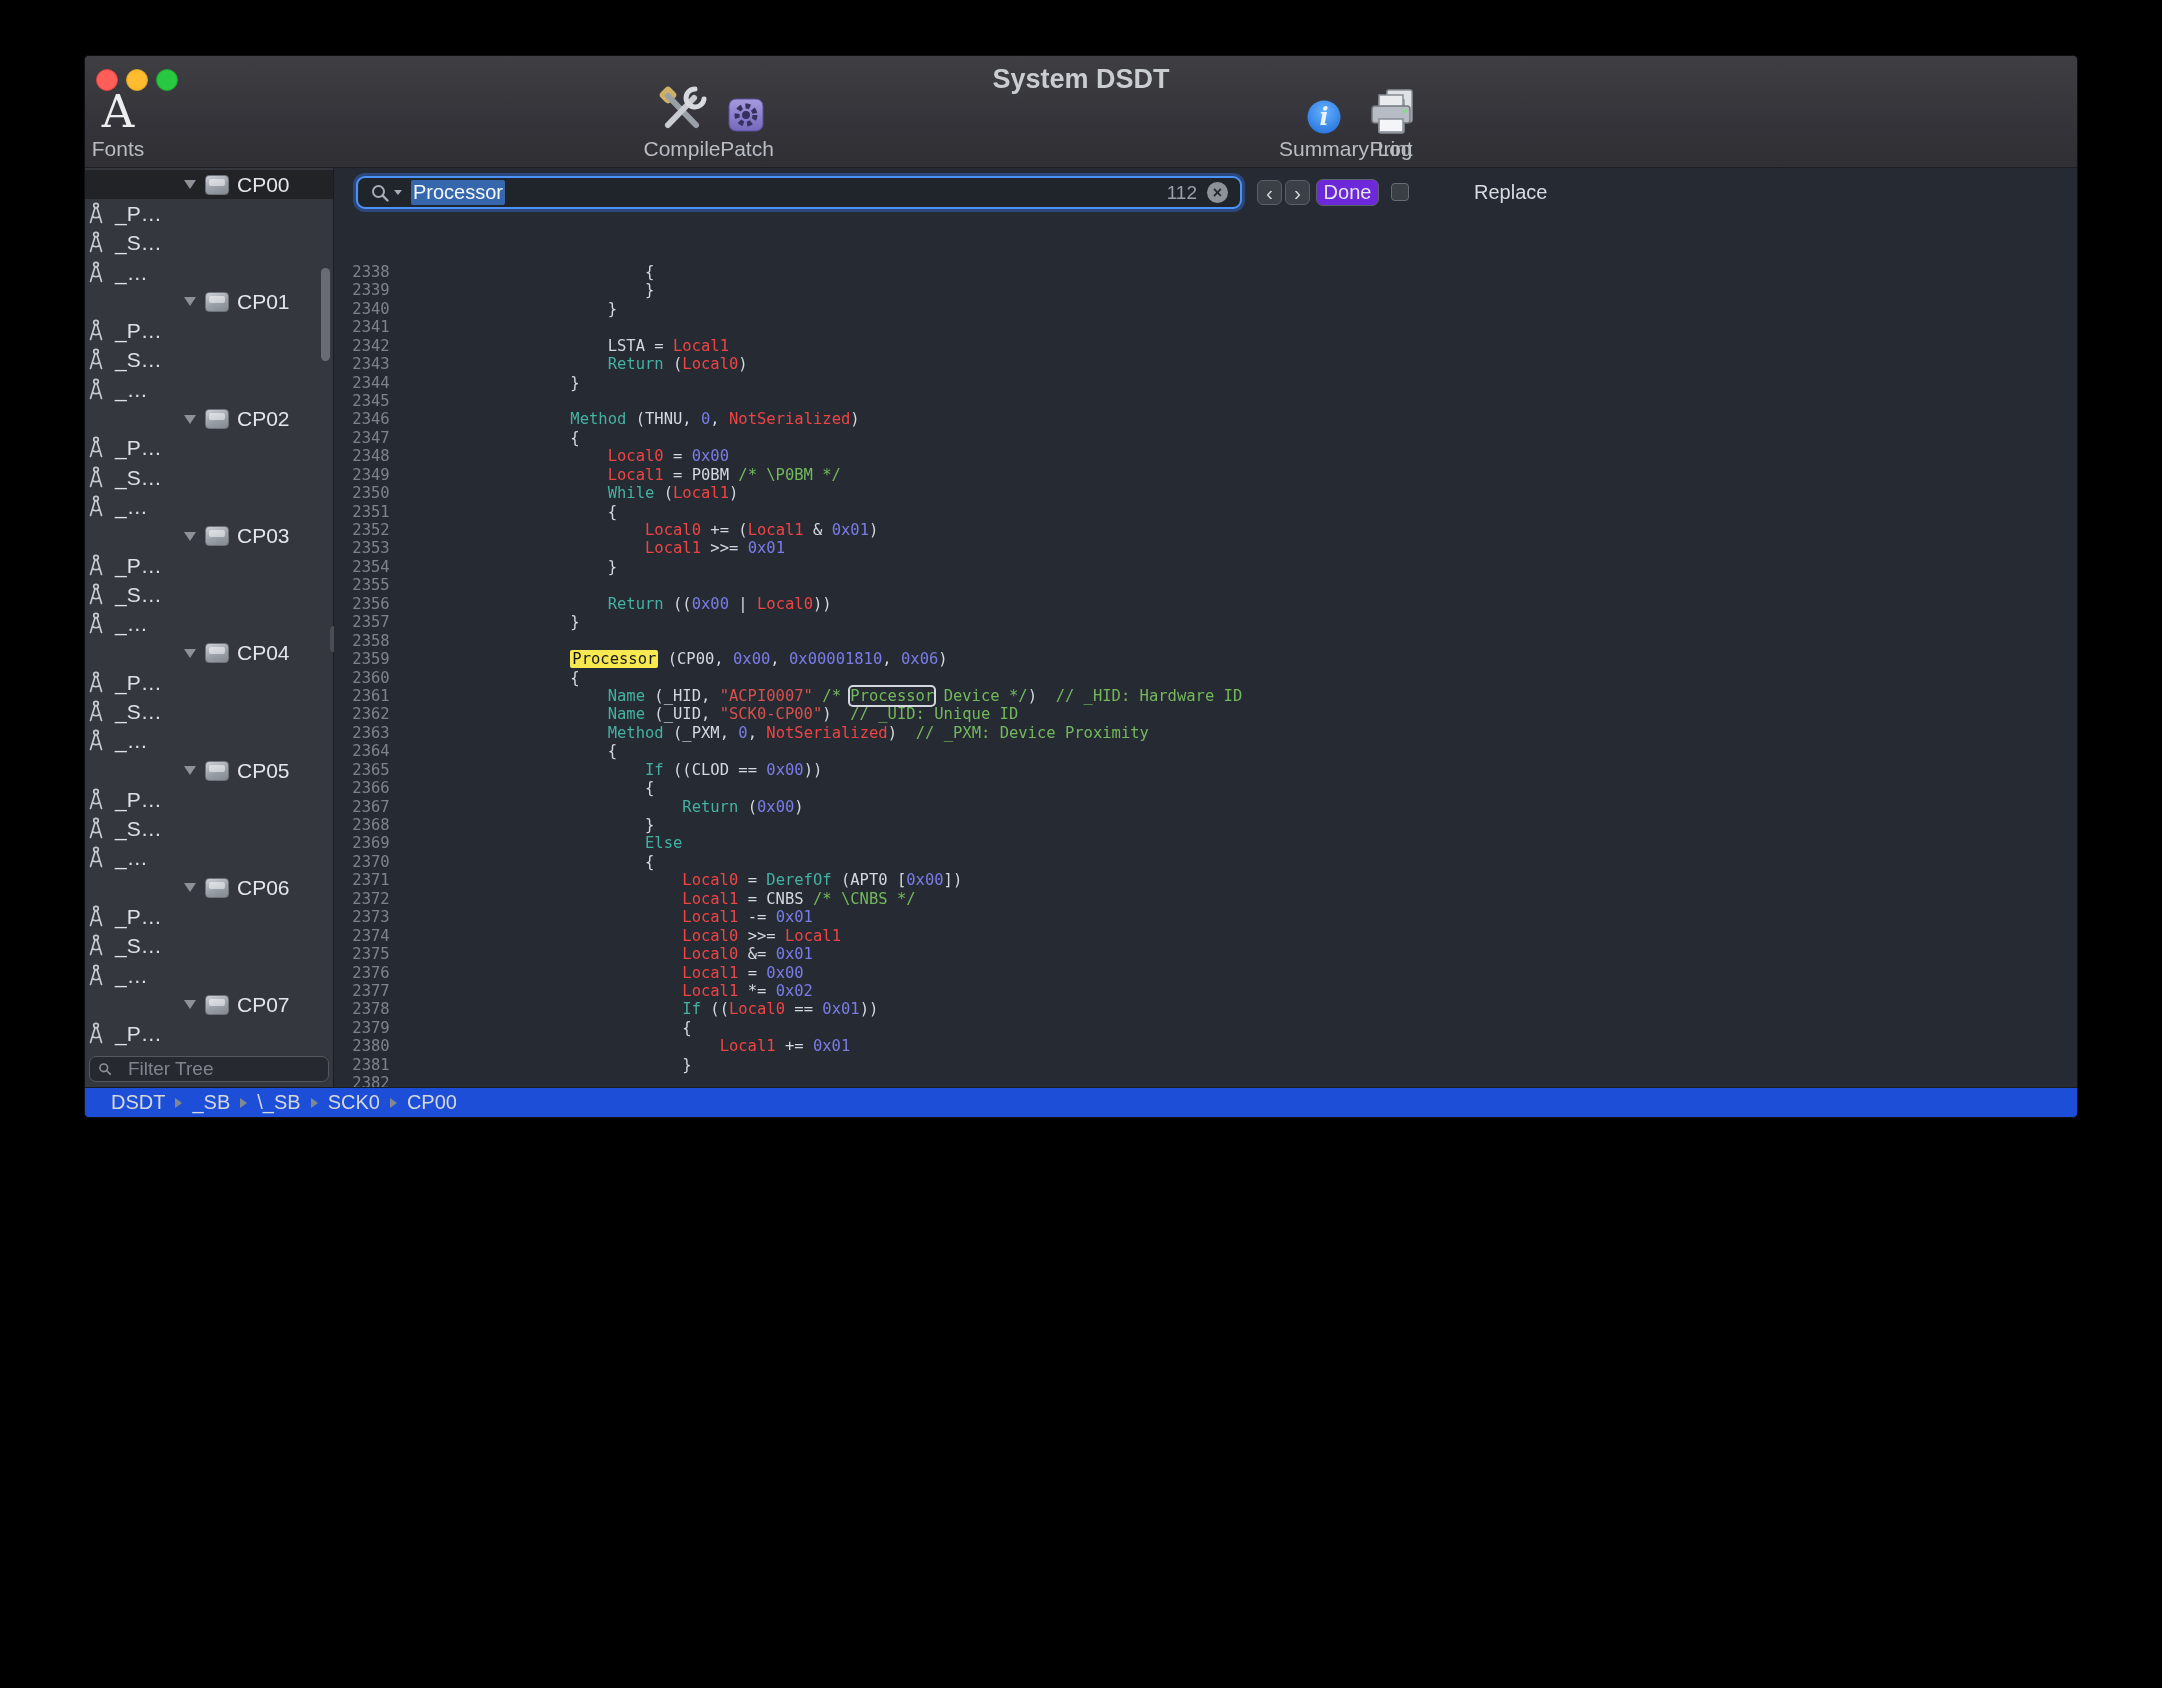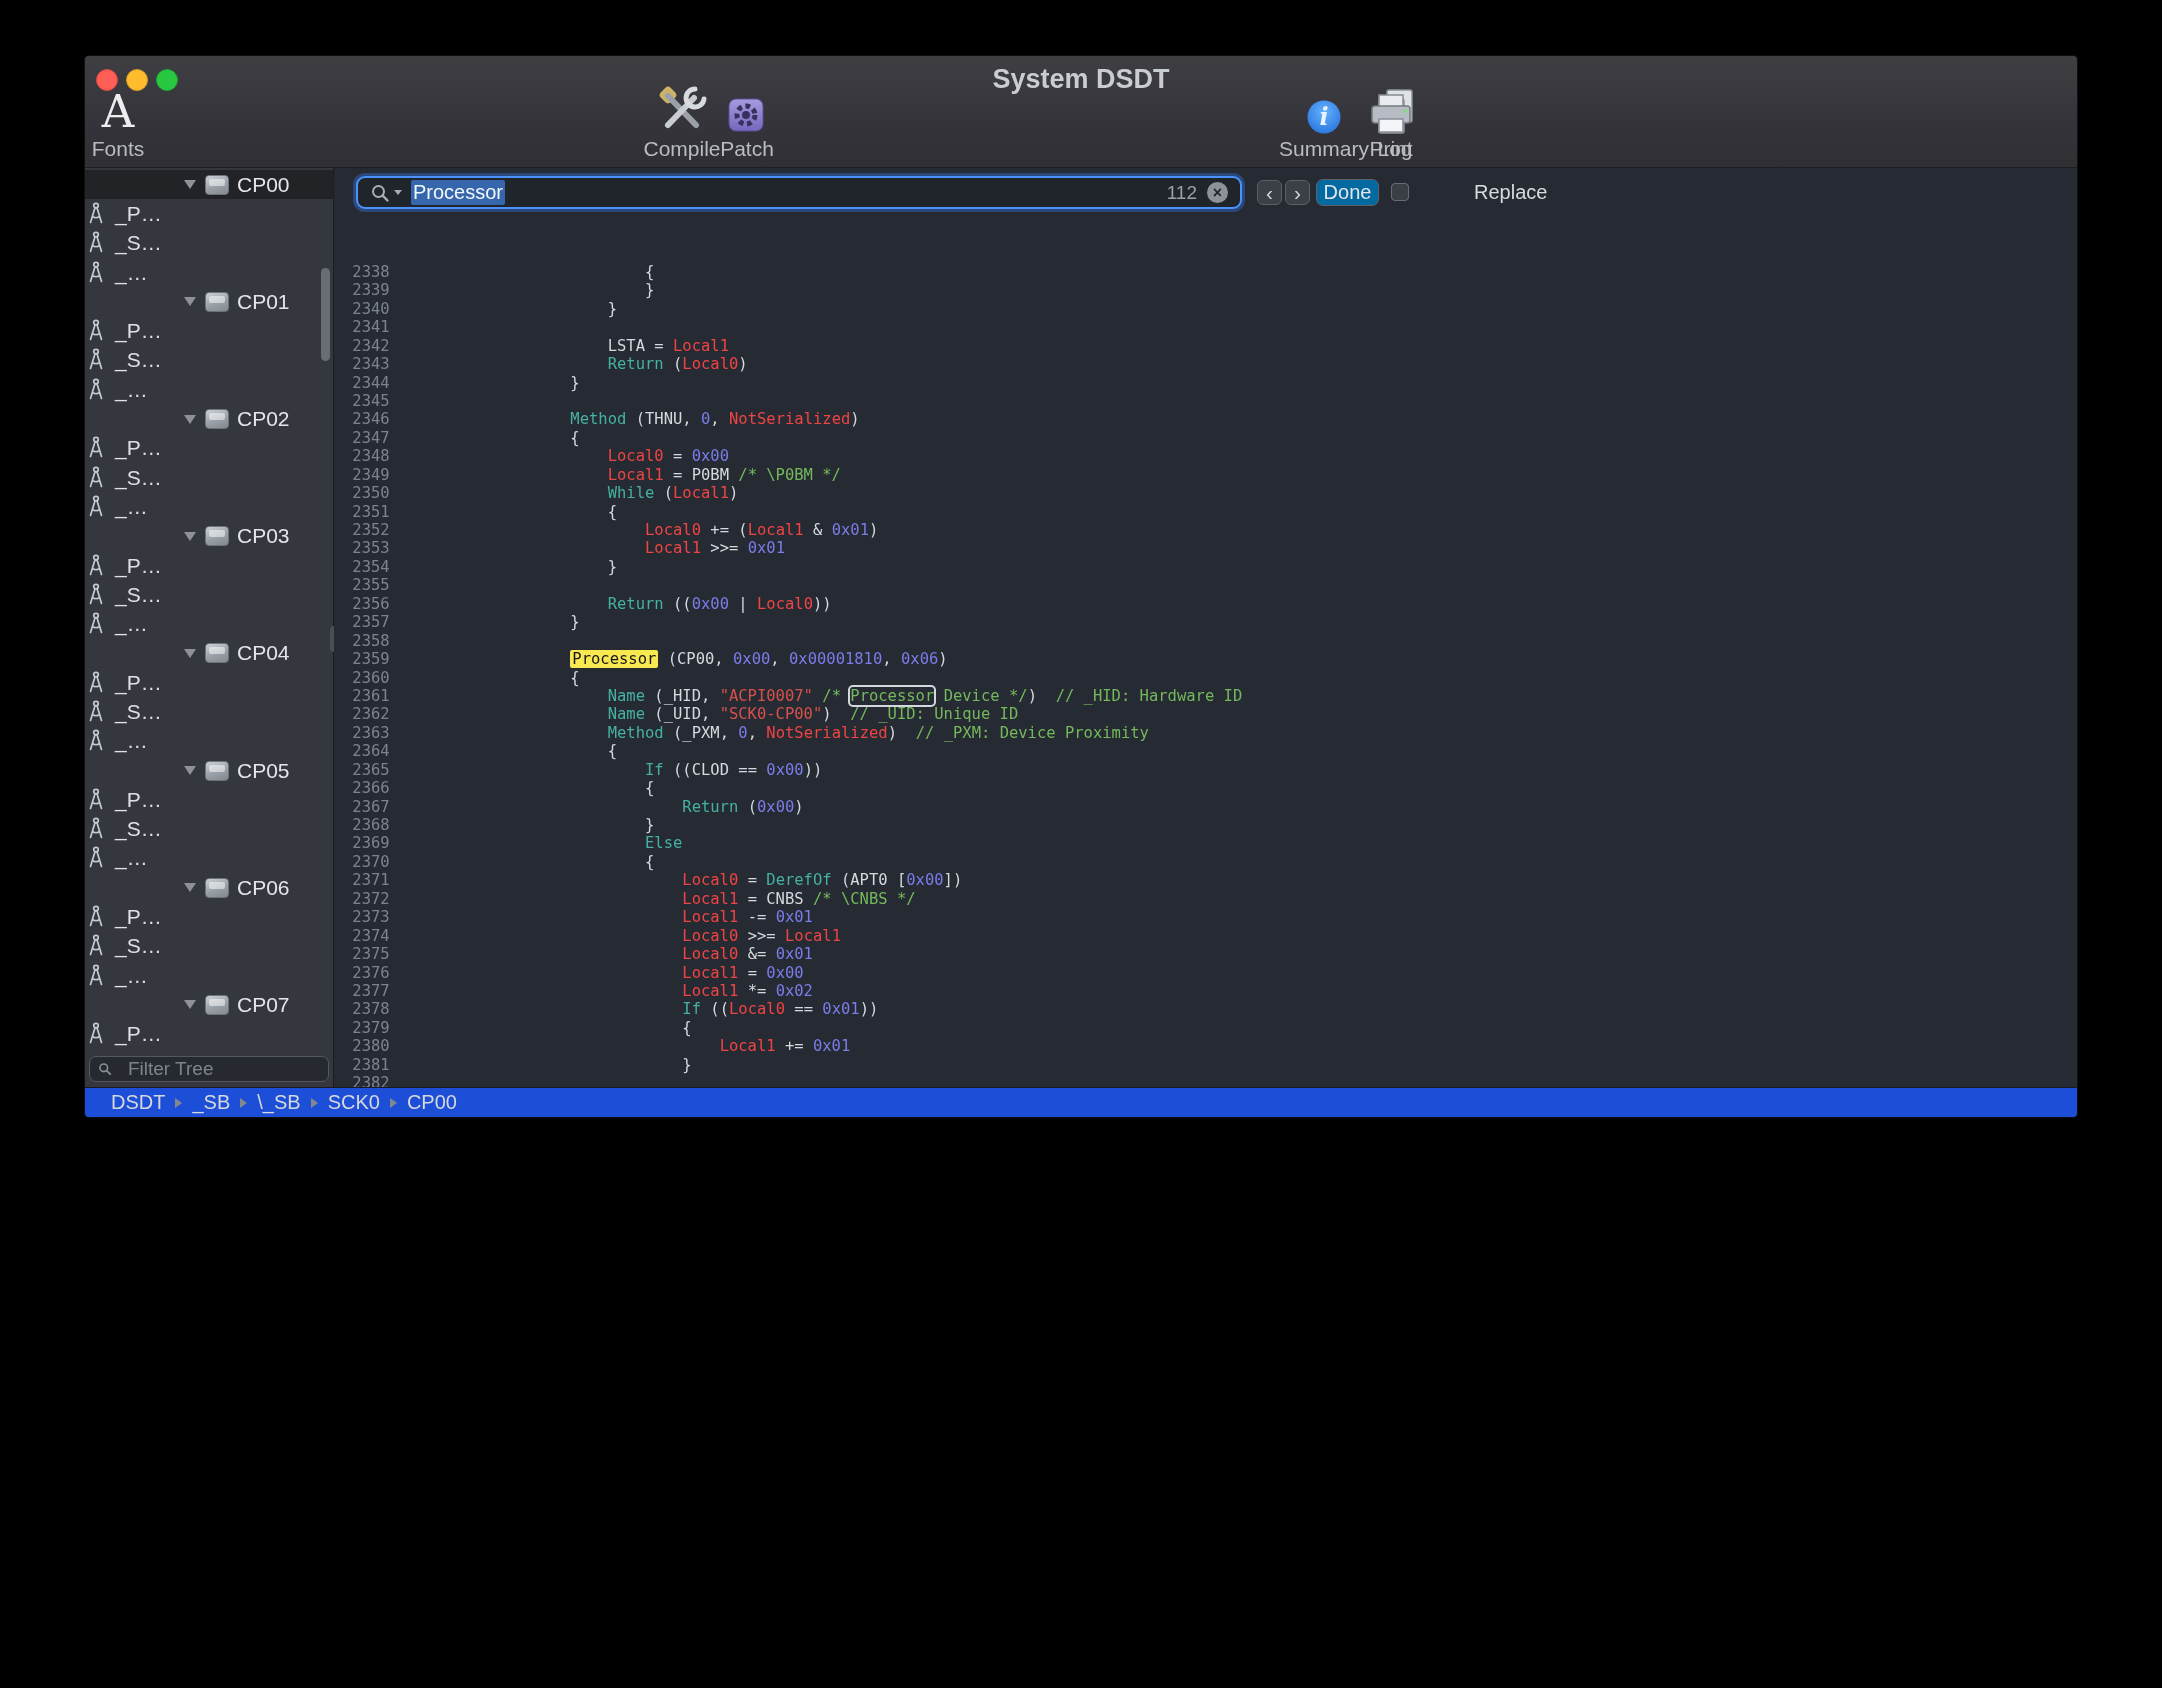--- a/index.html
+++ b/index.html
@@ -113,21 +113,21 @@
   .nav-btn {
     position:absolute; top:12px; width:25px; height:25px;
     background:#3b3f46; border:1px solid #5b5f66; border-radius:6px;
     color:#d2d6db; font-size:21px; line-height:21px; text-align:center; padding:0;
     font-family:"Liberation Sans", sans-serif;
   }
   .nav-prev { left:923px; }
   .nav-next { left:951px; }
   .done-btn {
     position:absolute; left:982px; top:11px; width:63px; height:27px;
-    background:#0369a1; border:1px solid #5d6168; border-radius:7px;
+    background:#6d28d9; border:1px solid #5d6168; border-radius:7px;
     color:#e2e5e9; font-size:20px; display:flex; align-items:center; justify-content:center;
     font-family:"Liberation Sans", sans-serif; padding:0;
   }
   .replace-box {
     position:absolute; left:1057px; top:15px; width:18px; height:18px;
     border:1px solid #686d74; background:#3a3e45; border-radius:4px;
   }
   .replace-label { position:absolute; left:1140px; top:13px; font-size:20px; color:#d7dade; }
 
   

